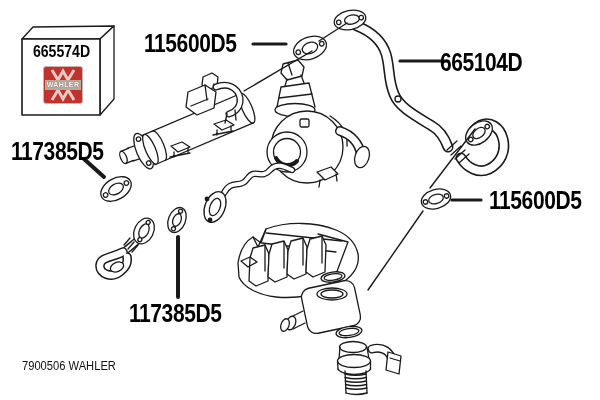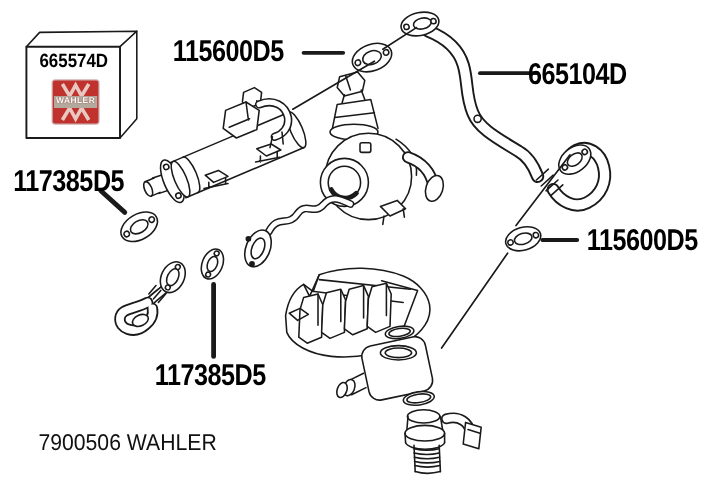--- a/index.html
+++ b/index.html
@@ -2,21 +2,21 @@
 <html><head>
 <meta charset="utf-8">
 <style>
   html,body{margin:0;padding:0;}
   .stage{position:relative;width:600px;height:400px;background:#ffffff;overflow:hidden;
          font-family:"Liberation Sans",sans-serif;}
   .stage svg.art{position:absolute;left:0;top:0;}
   .plabel{position:absolute;font-weight:bold;font-size:25px;letter-spacing:-0.5px;
           color:#000;white-space:nowrap;line-height:1;}
   .plabel span{display:inline-block;transform:scaleX(0.84);transform-origin:0 50%;}
-  .footer{position:absolute;left:22px;top:359px;font-size:19px;color:#111;white-space:nowrap;margin-left:10px;}
+  .footer{position:absolute;left:22px;top:359px;font-size:12px;color:#111;white-space:nowrap;}
   .footer span{display:inline-block;transform:scaleX(0.93);transform-origin:0 50%;}
   .box-part-number{position:absolute;left:22px;top:44px;width:78px;text-align:center;
           font-weight:bold;font-size:16px;color:#000;line-height:1;}
   .box-part-number span{display:inline-block;transform:scaleX(0.88);transform-origin:50% 50%;}
   .wahler-logo{position:absolute;left:44px;top:67px;width:38px;height:36px;
           background:#c0322d;border-radius:2px;box-shadow:0 0 0 1px rgba(120,30,30,.35);}
   .wahler-logo svg{position:absolute;left:0;top:0;}
   .logo-band{position:absolute;left:1px;right:1px;top:13px;height:10px;background:#b3a99d;
           text-align:center;line-height:10px;font-size:7px;font-weight:bold;color:#fff;
           letter-spacing:.4px;text-shadow:0 0 1px #7e211d;font-family:"Liberation Sans",sans-serif;}

